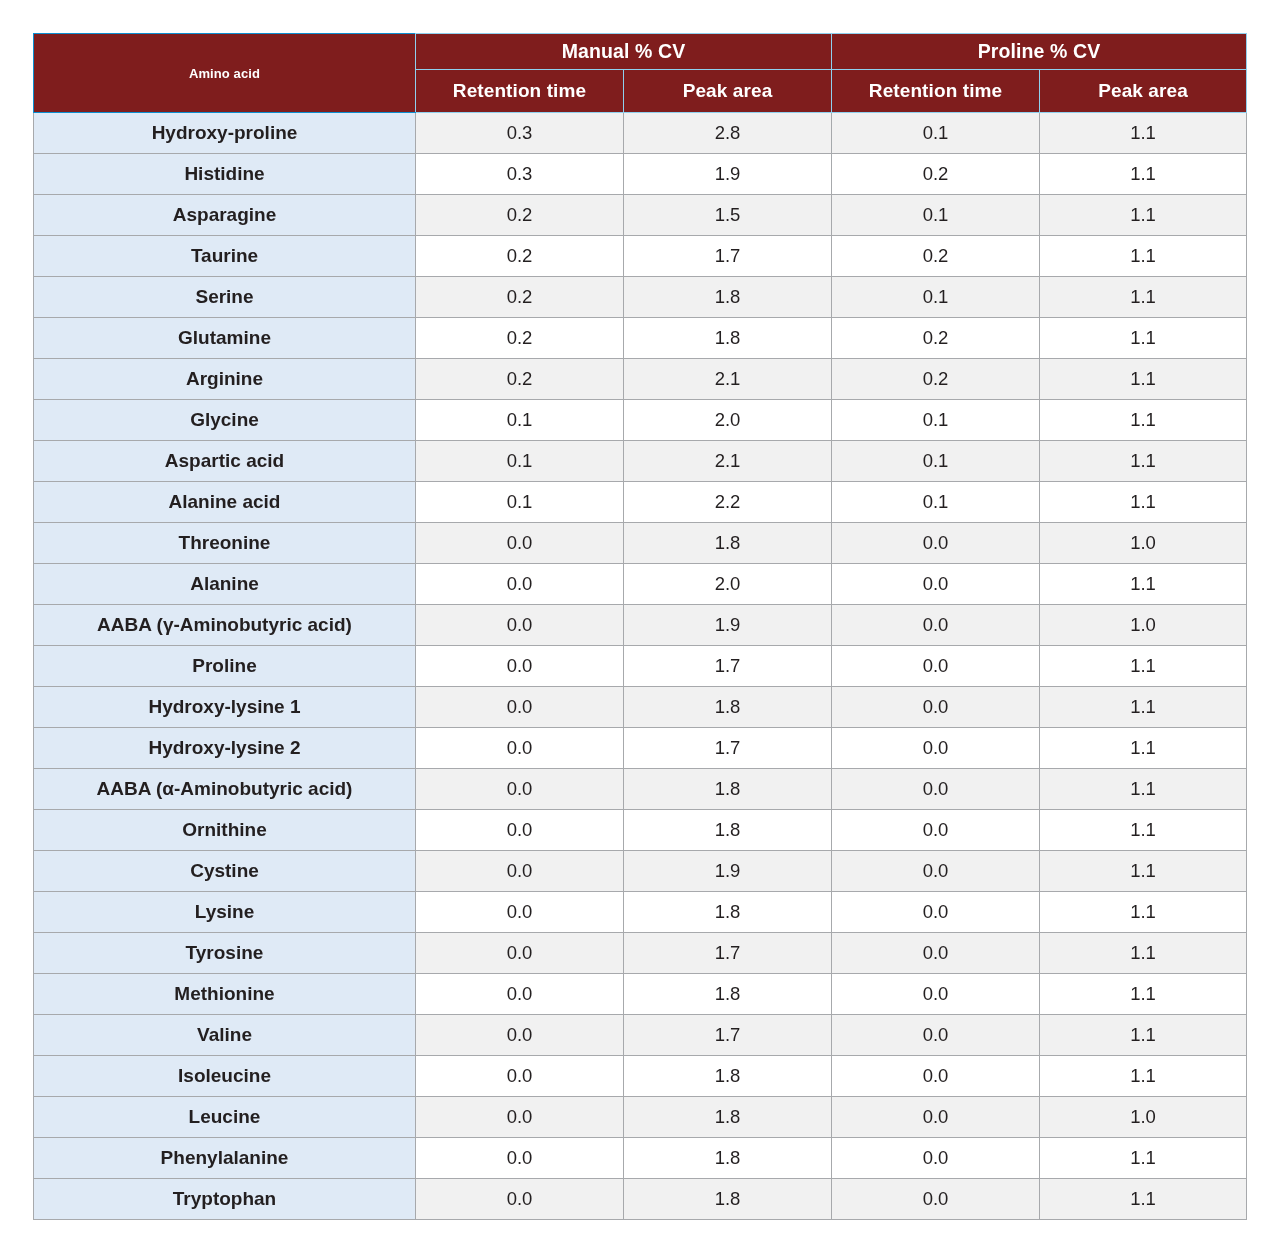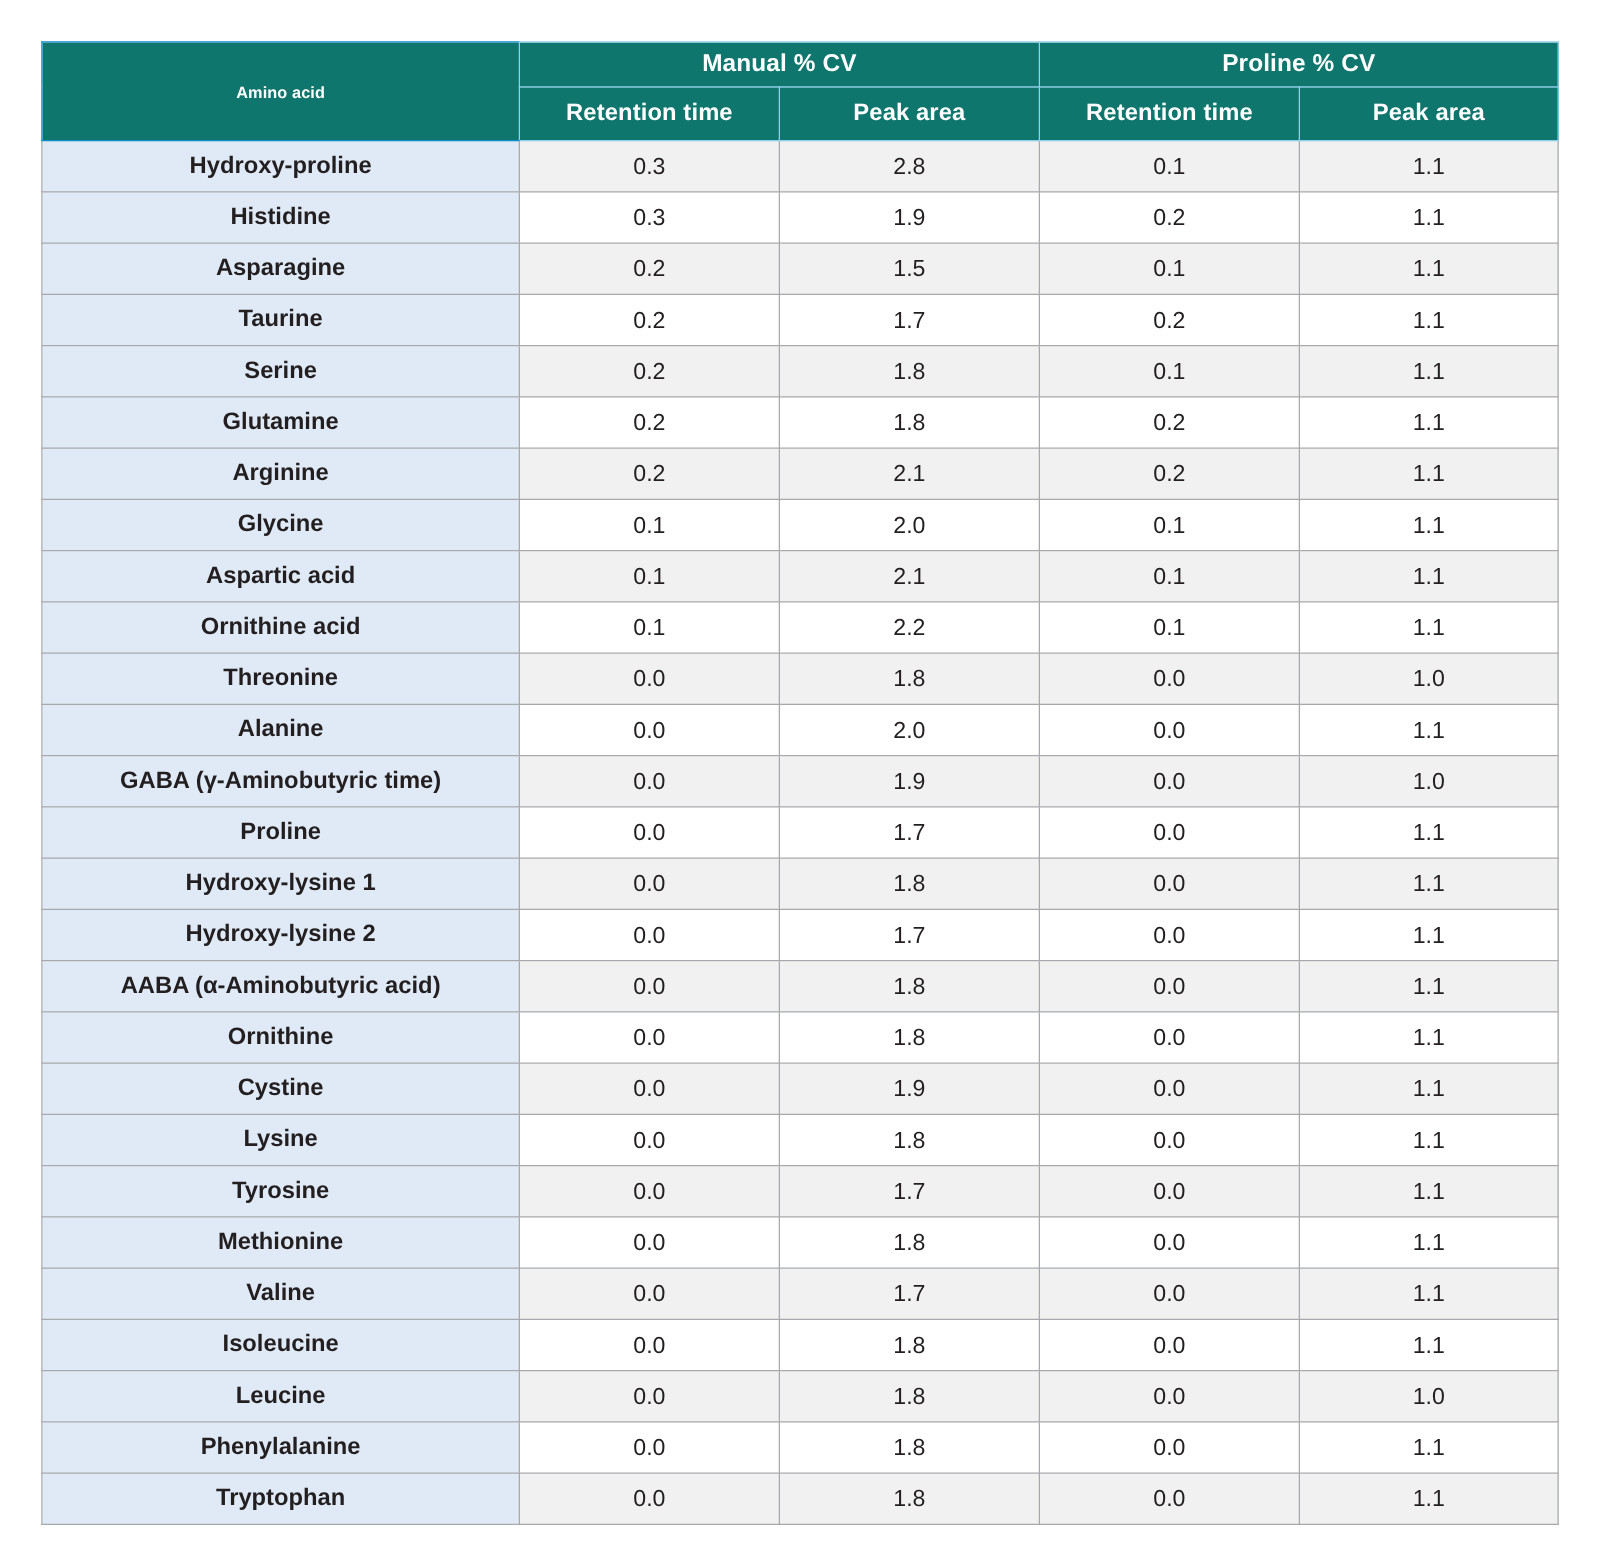--- a/index.html
+++ b/index.html
@@ -36,21 +36,21 @@
   }
 
   table.cv-table col.c-name  { width: 382px; }
   table.cv-table col.c-mrt   { width: 208px; }
   table.cv-table col.c-mpa   { width: 208px; }
   table.cv-table col.c-hrt   { width: 208px; }
   table.cv-table col.c-hpa   { width: 207px; }
 
   
   thead th {
-    background: #0f766e;
+    background: #7f1d1d;
     color: #ffffff;
     font-weight: bold;
     font-size: 19px;
     text-align: center;
     vertical-align: middle;
     padding: 0;
     border: 1px solid #8fd0ee;
     letter-spacing: 0.1px;
   }
   thead th.name-head {
@@ -179,42 +179,42 @@
             <td class="val-cell">1.1</td>
           </tr>
           <tr class="alt">
             <td class="name-cell">Aspartic acid</td>
             <td class="val-cell">0.1</td>
             <td class="val-cell">2.1</td>
             <td class="val-cell">0.1</td>
             <td class="val-cell">1.1</td>
           </tr>
           <tr class="plain">
-            <td class="name-cell">Ornithine acid</td>
+            <td class="name-cell">Alanine acid</td>
             <td class="val-cell">0.1</td>
             <td class="val-cell">2.2</td>
             <td class="val-cell">0.1</td>
             <td class="val-cell">1.1</td>
           </tr>
           <tr class="alt">
             <td class="name-cell">Threonine</td>
             <td class="val-cell">0.0</td>
             <td class="val-cell">1.8</td>
             <td class="val-cell">0.0</td>
             <td class="val-cell">1.0</td>
           </tr>
           <tr class="plain">
             <td class="name-cell">Alanine</td>
             <td class="val-cell">0.0</td>
             <td class="val-cell">2.0</td>
             <td class="val-cell">0.0</td>
             <td class="val-cell">1.1</td>
           </tr>
           <tr class="alt">
-            <td class="name-cell">GABA (γ-Aminobutyric time)</td>
+            <td class="name-cell">AABA (γ-Aminobutyric acid)</td>
             <td class="val-cell">0.0</td>
             <td class="val-cell">1.9</td>
             <td class="val-cell">0.0</td>
             <td class="val-cell">1.0</td>
           </tr>
           <tr class="plain">
             <td class="name-cell">Proline</td>
             <td class="val-cell">0.0</td>
             <td class="val-cell">1.7</td>
             <td class="val-cell">0.0</td>

